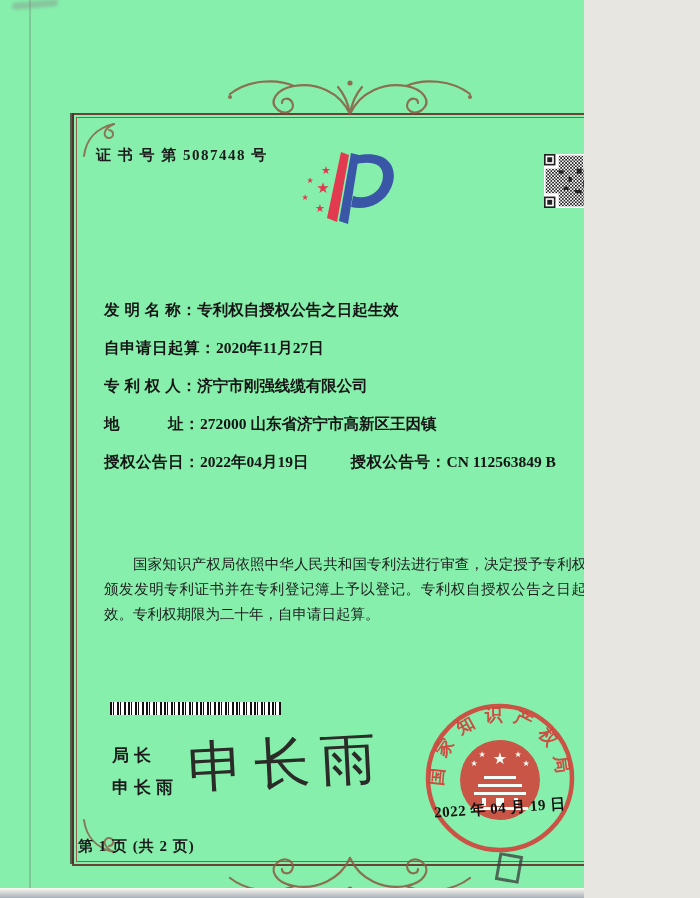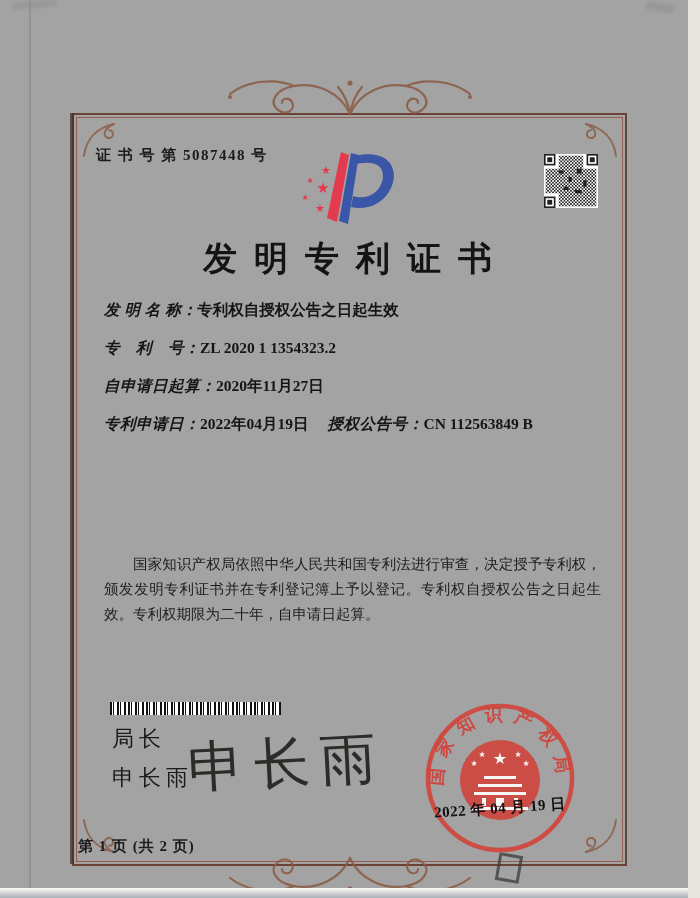--- a/index.html
+++ b/index.html
@@ -1,17 +1,17 @@
 <!DOCTYPE html>
 <html><head>
 <meta charset="utf-8">
 <style>
   html,body{margin:0;padding:0;}
   body{width:700px;height:898px;background:#e8e6e0;font-family:"Liberation Serif","DejaVu Serif",serif;}
-  .page{position:relative;width:688px;height:898px;background:#a3a3a3;overflow:hidden;}
+  .page{position:relative;width:584px;height:898px;background:#86efac;overflow:hidden;}
 
   
   .scan-line-left{position:absolute;left:29px;top:0;width:2px;height:898px;background:rgba(110,105,100,.28);}
   .smudge{position:absolute;background:#8a8a8a;opacity:.4;filter:blur(1.5px);border-radius:3px;}
   .smudge.tl{left:12px;top:1px;width:46px;height:7px;transform:rotate(-5deg);}
   .smudge.tr{left:646px;top:3px;width:28px;height:9px;transform:rotate(9deg);}
   .scan-bottom{position:absolute;left:0;bottom:0;width:700px;height:10px;background:linear-gradient(#fbfaf4,#a9afb7);}
 
   
   .frame{position:absolute;left:72px;top:113px;width:551px;height:749px;border:2px solid #6b4236;}
@@ -28,33 +28,33 @@
 
   
   .cert-no{position:absolute;left:96px;top:146px;font-size:15px;font-weight:bold;letter-spacing:1.5px;color:#1b1b1b;}
   .qr{position:absolute;left:544px;top:154px;width:54px;height:54px;}
   .logo{position:absolute;left:296px;top:150px;width:106px;height:82px;}
   .title{position:absolute;left:72px;top:236px;width:551px;text-align:center;font-size:34px;font-weight:bold;letter-spacing:.5em;text-indent:.5em;color:#141414;}
 
   
   .fields{position:absolute;left:104px;top:299px;width:500px;font-size:15.5px;font-weight:600;color:#151515;}
   .field-row{line-height:22px;margin-bottom:16px;white-space:nowrap;}
-  .field-row .lbl{letter-spacing:.5px;font-style:italic;}
-  .grant-pair2{margin-left:19px;}
+  .field-row .lbl{letter-spacing:.5px;}
+  .grant-pair2{margin-left:42px;}
 
   
   .paras{position:absolute;left:104px;top:552px;width:497px;font-size:14.5px;line-height:25px;text-align:justify;color:#1c1c1c;font-weight:500;}
   .paras p{margin:0;text-indent:2em;}
 
   
   .barcode{position:absolute;left:110px;top:702px;width:171px;height:13px;
     background:repeating-linear-gradient(90deg,#111 0 2px,#fff 2px 3px,#111 3px 4px,#fff 4px 7px,#111 7px 9px,#fff 9px 10px,#111 10px 11px,#fff 11px 14px,#111 14px 16px,#fff 16px 18px);}
 
   
-  .director{position:absolute;left:112px;top:724px;font-size:22px;font-weight:normal;letter-spacing:5px;color:#1b1b1b;}
+  .director{position:absolute;left:112px;top:744px;font-size:17px;font-weight:bold;letter-spacing:5px;color:#1b1b1b;}
   .director .line2{margin-top:9px;}
   .signature{position:absolute;left:188px;top:726px;font-size:56px;letter-spacing:10px;color:#2b2b28;transform:rotate(-3deg);z-index:1;font-weight:500;}
   .seal{position:absolute;left:422px;top:700px;width:156px;height:156px;z-index:2;}
   .seal-date{position:absolute;left:424px;top:799px;width:152px;text-align:center;font-size:15px;font-weight:bold;color:#111;transform:rotate(-4deg);z-index:3;letter-spacing:.5px;}
   .ink-mark{position:absolute;left:497px;top:854px;width:18px;height:22px;border:3px solid #3a3a3a;opacity:.75;transform:rotate(10deg);z-index:1;}
   .page-footer{position:absolute;left:78px;top:837px;width:551px;text-align:left;font-size:15px;font-weight:bold;color:#1b1b1b;letter-spacing:1px;}
 </style>
 </head>
 <body>
 
@@ -157,34 +157,36 @@
       <text x="9" y="50" font-size="8" text-anchor="middle">★</text>
       <text x="24" y="62" font-size="11" text-anchor="middle">★</text>
       <polygon points="45,2 53,5 41,72 31,68"></polygon>
     </g>
     <g fill="#3a57a7">
       <polygon points="55,3 63,5 52,74 43,71"></polygon>
       <path d="M58,6 C92,-2 104,18 95,38 C88,54 70,61 55,57 L57,46 C70,50 82,44 86,32 C90,18 82,8 56,15 Z"></path>
     </g>
   </svg>
 
-  <div class="title">发明专利证书</div>
 
   <div class="fields">
     <div class="field-row">
       <span class="lbl">发 明 名 称：</span><span>专利权自授权公告之日起生效</span>
     </div>
     <div class="field-row">
-      <span class="lbl">专　利　号：</span><span>ZL 2020 1 1354323.2</span>
-    </div>
-    <div class="field-row">
       <span class="lbl">自申请日起算：</span><span>2020年11月27日</span>
     </div>
     <div class="field-row">
-      <span><span class="lbl">专利申请日：</span><span>2022年04月19日</span></span><span class="grant-pair2"><span class="lbl">授权公告号：</span><span>CN 112563849 B</span></span>
+      <span class="lbl">专 利 权 人：</span><span>济宁市刚强线缆有限公司</span>
+    </div>
+    <div class="field-row">
+      <span class="lbl">地　　　址：</span><span>272000 山东省济宁市高新区王因镇</span>
+    </div>
+    <div class="field-row">
+      <span><span class="lbl">授权公告日：</span><span>2022年04月19日</span></span><span class="grant-pair2"><span class="lbl">授权公告号：</span><span>CN 112563849 B</span></span>
     </div>
   </div>
 
   <div class="paras">
     <p>国家知识产权局依照中华人民共和国专利法进行审查，决定授予专利权，颁发发明专利证书并在专利登记簿上予以登记。专利权自授权公告之日起生效。专利权期限为二十年，自申请日起算。</p>
   </div>
 
   <div class="barcode"></div>
 
   <div class="director">

